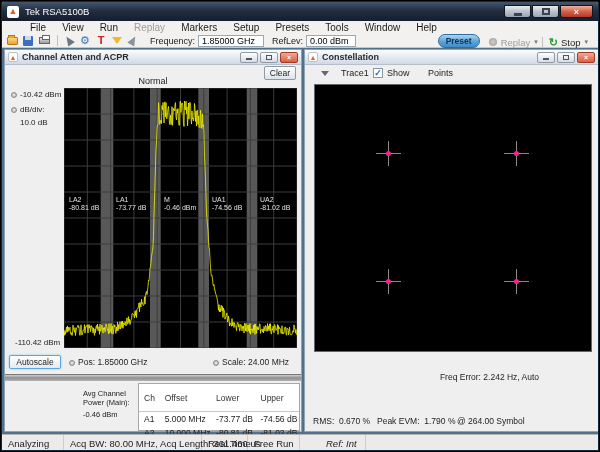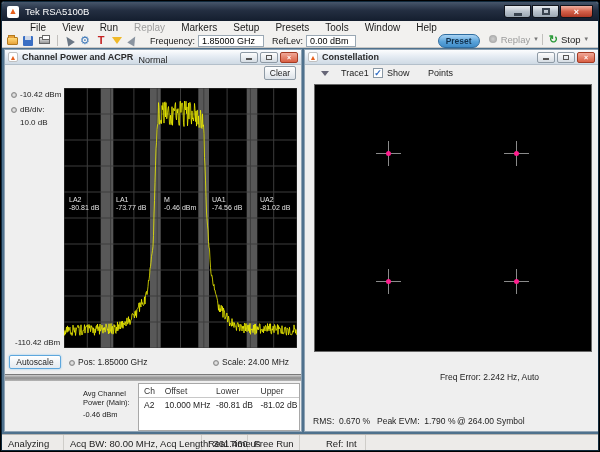--- a/index.html
+++ b/index.html
@@ -33,21 +33,21 @@
   .ico-printer::before { content:""; position:absolute; left:2px; top:-3px; width:6px; height:3px; background:#fff; border:1px solid #666; }
   .ico-cursor { width:0; height:0; border-left:4px solid transparent; border-right:4px solid transparent; border-bottom:9px solid #6a7684; transform:rotate(-35deg); }
   .ico-gear { color:#3a76b8; font-size:11px; line-height:1; }
   .ico-T { color:#c42222; font-size:11px; font-weight:bold; line-height:1; }
   .ico-funnel { width:0; height:0; border-left:5px solid transparent; border-right:5px solid transparent; border-top:7px solid #f0b928; position:relative; }
   .ico-cursor2 { width:0; height:0; border-left:4px solid transparent; border-right:4px solid transparent; border-bottom:9px solid #8a94a0; transform:rotate(30deg); }
   .tb-label { color:#222; margin:0 3px 0 8px; }
   .tb-input { height:12px; border:1px solid #9aa8b4; background:#fff; font-size:9px; font-family:"Liberation Sans",sans-serif; padding:0 3px; }
   .freq-input { width:66px; }
   .ref-input { width:50px; }
-  .tb-right { margin-left:auto; display:flex; align-items:flex-start; padding-right:6px; }
+  .tb-right { margin-left:auto; display:flex; align-items:flex-end; padding-right:6px; }
   .preset-btn { background:linear-gradient(#aad4f4,#5aa3da 55%,#3f8cc8); border:1px solid #2f6da0; border-radius:7px; color:#10314e; font-size:8.5px; font-weight:bold; padding:1px 7px; }
   .replay-group { display:flex; align-items:center; color:#9d9d9d; font-size:9.5px; margin-left:9px; }
   .dot-icon { width:8px; height:8px; border-radius:50%; background:radial-gradient(#cfcfcf,#9a9a9a); margin-right:4px; }
   .dd-arrow { font-size:7px; color:#777; margin:0 4px; }
   .stop-group { display:flex; align-items:center; font-size:9.5px; color:#222; border-left:1px solid #c2c0bd; padding-left:6px; }
   .refresh-icon { color:#2c9a3a; font-size:11px; font-weight:bold; margin-right:3px; line-height:1; }
 
   
   .workspace { position:absolute; left:0; top:46px; width:100%; height:386px; background:#4f718d; }
   .panel { position:absolute; top:1px; height:383px; background:#efefef; border:1px solid #8fa3b4; }
@@ -56,35 +56,35 @@
   .panel-titlebar { height:15px; background:linear-gradient(#fcfdfe,#e3eaf2 50%,#cfdae4); border-bottom:1px solid #b3bfca; display:flex; align-items:center; padding:0 3px; }
   .panel-title { font-size:9px; font-weight:bold; color:#2a2a2a; margin-left:4px; }
   .panel-icon { width:10px; height:10px; background:#fff; border:1px solid #c0c0c0; border-radius:2px; font-size:7px; color:#e8601c; font-weight:bold; display:flex; align-items:center; justify-content:center; line-height:1; }
   .pbtns { margin-left:auto; display:flex; gap:2px; }
   .pbtn { width:18px; height:11px; border:1px solid #8e9aa5; border-radius:2px; background:linear-gradient(#fdfdfd,#d6dde4); display:flex; align-items:center; justify-content:center; font-size:7px; color:#444; }
   .pbtn.close { background:linear-gradient(#f0a898,#d95f43); border-color:#a33b24; color:#fff; font-weight:bold; }
   .pglyph-min { width:6px; height:2px; background:#555; margin-top:4px; }
   .pglyph-max { width:6px; height:5px; border:1px solid #555; }
 
   
-  .trace-mode { position:absolute; left:0; top:5px; width:100%; text-align:center; font-size:9px; color:#222; }
+  .trace-mode { position:absolute; left:0; top:26px; width:100%; text-align:center; font-size:9px; color:#222; }
   .clear-btn { position:absolute; right:5px; top:16px; width:32px; height:14px; border:1px solid #8e9aa5; border-radius:2px; background:linear-gradient(#fff,#dde3e9); font-size:8.5px; color:#222; text-align:center; line-height:13px; }
   .spin { display:inline-block; width:6px; height:6px; border-radius:50%; background:radial-gradient(#f2f2f2,#a8a8a8); border:1px solid #8a8a8a; margin-right:3px; vertical-align:middle; }
   .axis-label { position:absolute; font-size:8px; color:#222; white-space:nowrap; }
   .graph { position:absolute; left:59px; top:38px; width:233px; height:260px; background:#000; }
   .graph svg { position:absolute; left:0; top:0; }
   .ch-label { position:absolute; top:108px; width:46px; font-size:7px; line-height:8px; color:#e4e4e4; }
   .autoscale-btn { position:absolute; left:4px; top:305px; width:52px; height:14px; border:1px solid #5ea7dd; box-shadow:0 0 2px #7ec0ee; border-radius:2px; background:linear-gradient(#fff,#e4eaf0); font-size:8.5px; text-align:center; line-height:13px; color:#222; }
   .posscale { position:absolute; top:307px; font-size:8.5px; color:#222; white-space:nowrap; }
   .splitter { position:absolute; left:0; top:324px; width:100%; height:7px; background:linear-gradient(#cfcfcf,#8f8f8f 50%,#b5b5b5); border-top:1px solid #7a7a7a; }
   .results { position:absolute; left:0; top:331px; width:100%; height:36px; }
   .avg-label { position:absolute; left:78px; top:8px; width:58px; font-size:7.5px; color:#222; line-height:9px; }
   .avg-value { position:absolute; left:78px; top:29px; font-size:7.5px; color:#222; }
   .acpr-table { position:absolute; left:133px; top:2px; width:162px; height:48px; background:#fff; border:1px solid #a8a8a8; font-size:8.5px; color:#222; }
-  .acpr-table .thead { display:flex; border-bottom:1px solid #c8c8c8; height:14px; align-items:center; font-weight:normal; color:#333; }
+  .acpr-table .thead { display:flex; border-bottom:1px solid #c8c8c8; height:28px; align-items:center; font-weight:normal; color:#333; }
   .acpr-table .trow { display:flex; height:14px; align-items:center; }
   .c1 { width:26px; padding-left:5px; } .c2 { width:52px; } .c3 { width:45px; } .c4 { width:39px; }
 
   
   .const-toolbar { position:absolute; left:0; top:17px; width:100%; height:15px; font-size:9px; color:#222; }
   .chev { position:absolute; left:16px; top:4px; width:0; height:0; border-left:4px solid transparent; border-right:4px solid transparent; border-top:5px solid #667; }
   .trace1-label { position:absolute; left:36px; top:1px; }
   .checkbox { position:absolute; left:68px; top:1px; width:10px; height:10px; background:#fff; border:1px solid #8a98a4; font-size:9px; color:#2e6cc4; line-height:9px; text-align:center; font-weight:bold; }
   .show-label { position:absolute; left:82px; top:1px; }
   .points-label { position:absolute; left:112px; top:1px;margin-left:11px; }
@@ -96,21 +96,21 @@
   .p1 { left:61px; top:56px; } .p2 { left:189px; top:56px; } .p3 { left:61px; top:184px; } .p4 { left:189px; top:184px; }
   .freq-error { position:absolute; left:16px; top:322px; width:100%; text-align:center; font-size:8.5px; color:#222;padding-left:44px; }
   .evm-row { position:absolute; left:0; top:366px; width:100%; font-size:8.5px; color:#222; }
   .rms { position:absolute; left:8px; } .peak { position:absolute; left:72px; } .sym { position:absolute; left:152px; }
 
   
   .statusbar { position:absolute; left:0; top:432px; width:100%; height:18px; background:#edebe9; border-top:1px solid #b8b6b2; display:flex; align-items:center; font-size:9.5px; color:#222; }
   .seg { padding:0 6px; height:100%; display:flex; align-items:center; border-right:1px solid #cfcdc9; white-space:nowrap; }
   .seg.nb { border-right:none; }
   .seg.w1 { width:62px; } .seg.w2 { width:138px; } .seg.w3 { width:46px; } .seg.w4 { width:52px; }
-  .seg.gap { width:20px; border-right:none; } .seg.w5 { width:46px; } .seg.w6 { width:64px; }
+  .seg.gap { width:20px; border-right:none; } .seg.w5 { width:46px;font-style:italic; } .seg.w6 { width:64px; }
 </style>
 </head>
 <body>
 
 <div class="window">
 
   <div class="titlebar">
     <div class="tek-icon">▲</div>
     <div class="app-title">Tek RSA5100B</div>
     <div class="winbtns">
@@ -182,21 +182,21 @@
         <span class="dd-arrow">▾</span>
       </div>
     </div>
   </div>
 
   <div class="workspace">
 
     <div class="panel panel-left">
       <div class="panel-titlebar">
         <div class="panel-icon">▲</div>
-        <div class="panel-title">Channel Power and ACPR</div>
+        <div class="panel-title">Channel Atten and ACPR</div>
         <div class="pbtns">
           <div class="pbtn">
               <span class="pglyph-min"></span>
             </div>
           <div class="pbtn">
               <span class="pglyph-max"></span>
             </div>
           <div class="pbtn close">
               <span>×</span>
             </div>
@@ -258,20 +258,26 @@
         <div class="avg-label">Avg Channel Power (Main):</div>
         <div class="avg-value">-0.46 dBm</div>
         <div class="acpr-table">
           <div class="thead">
             <span class="c1">Ch</span>
             <span class="c2">Offset</span>
             <span class="c3">Lower</span>
             <span class="c4">Upper</span>
           </div>
           <div class="trow">
+            <span class="c1">A1</span>
+            <span class="c2">5.000 MHz</span>
+            <span class="c3">-73.77 dB</span>
+            <span class="c4">-74.56 dB</span>
+          </div>
+          <div class="trow">
             <span class="c1">A2</span>
             <span class="c2">10.000 MHz</span>
             <span class="c3">-80.81 dB</span>
             <span class="c4">-81.02 dB</span>
           </div>
         </div>
       </div>
     </div>
 
     <div class="panel panel-right">

